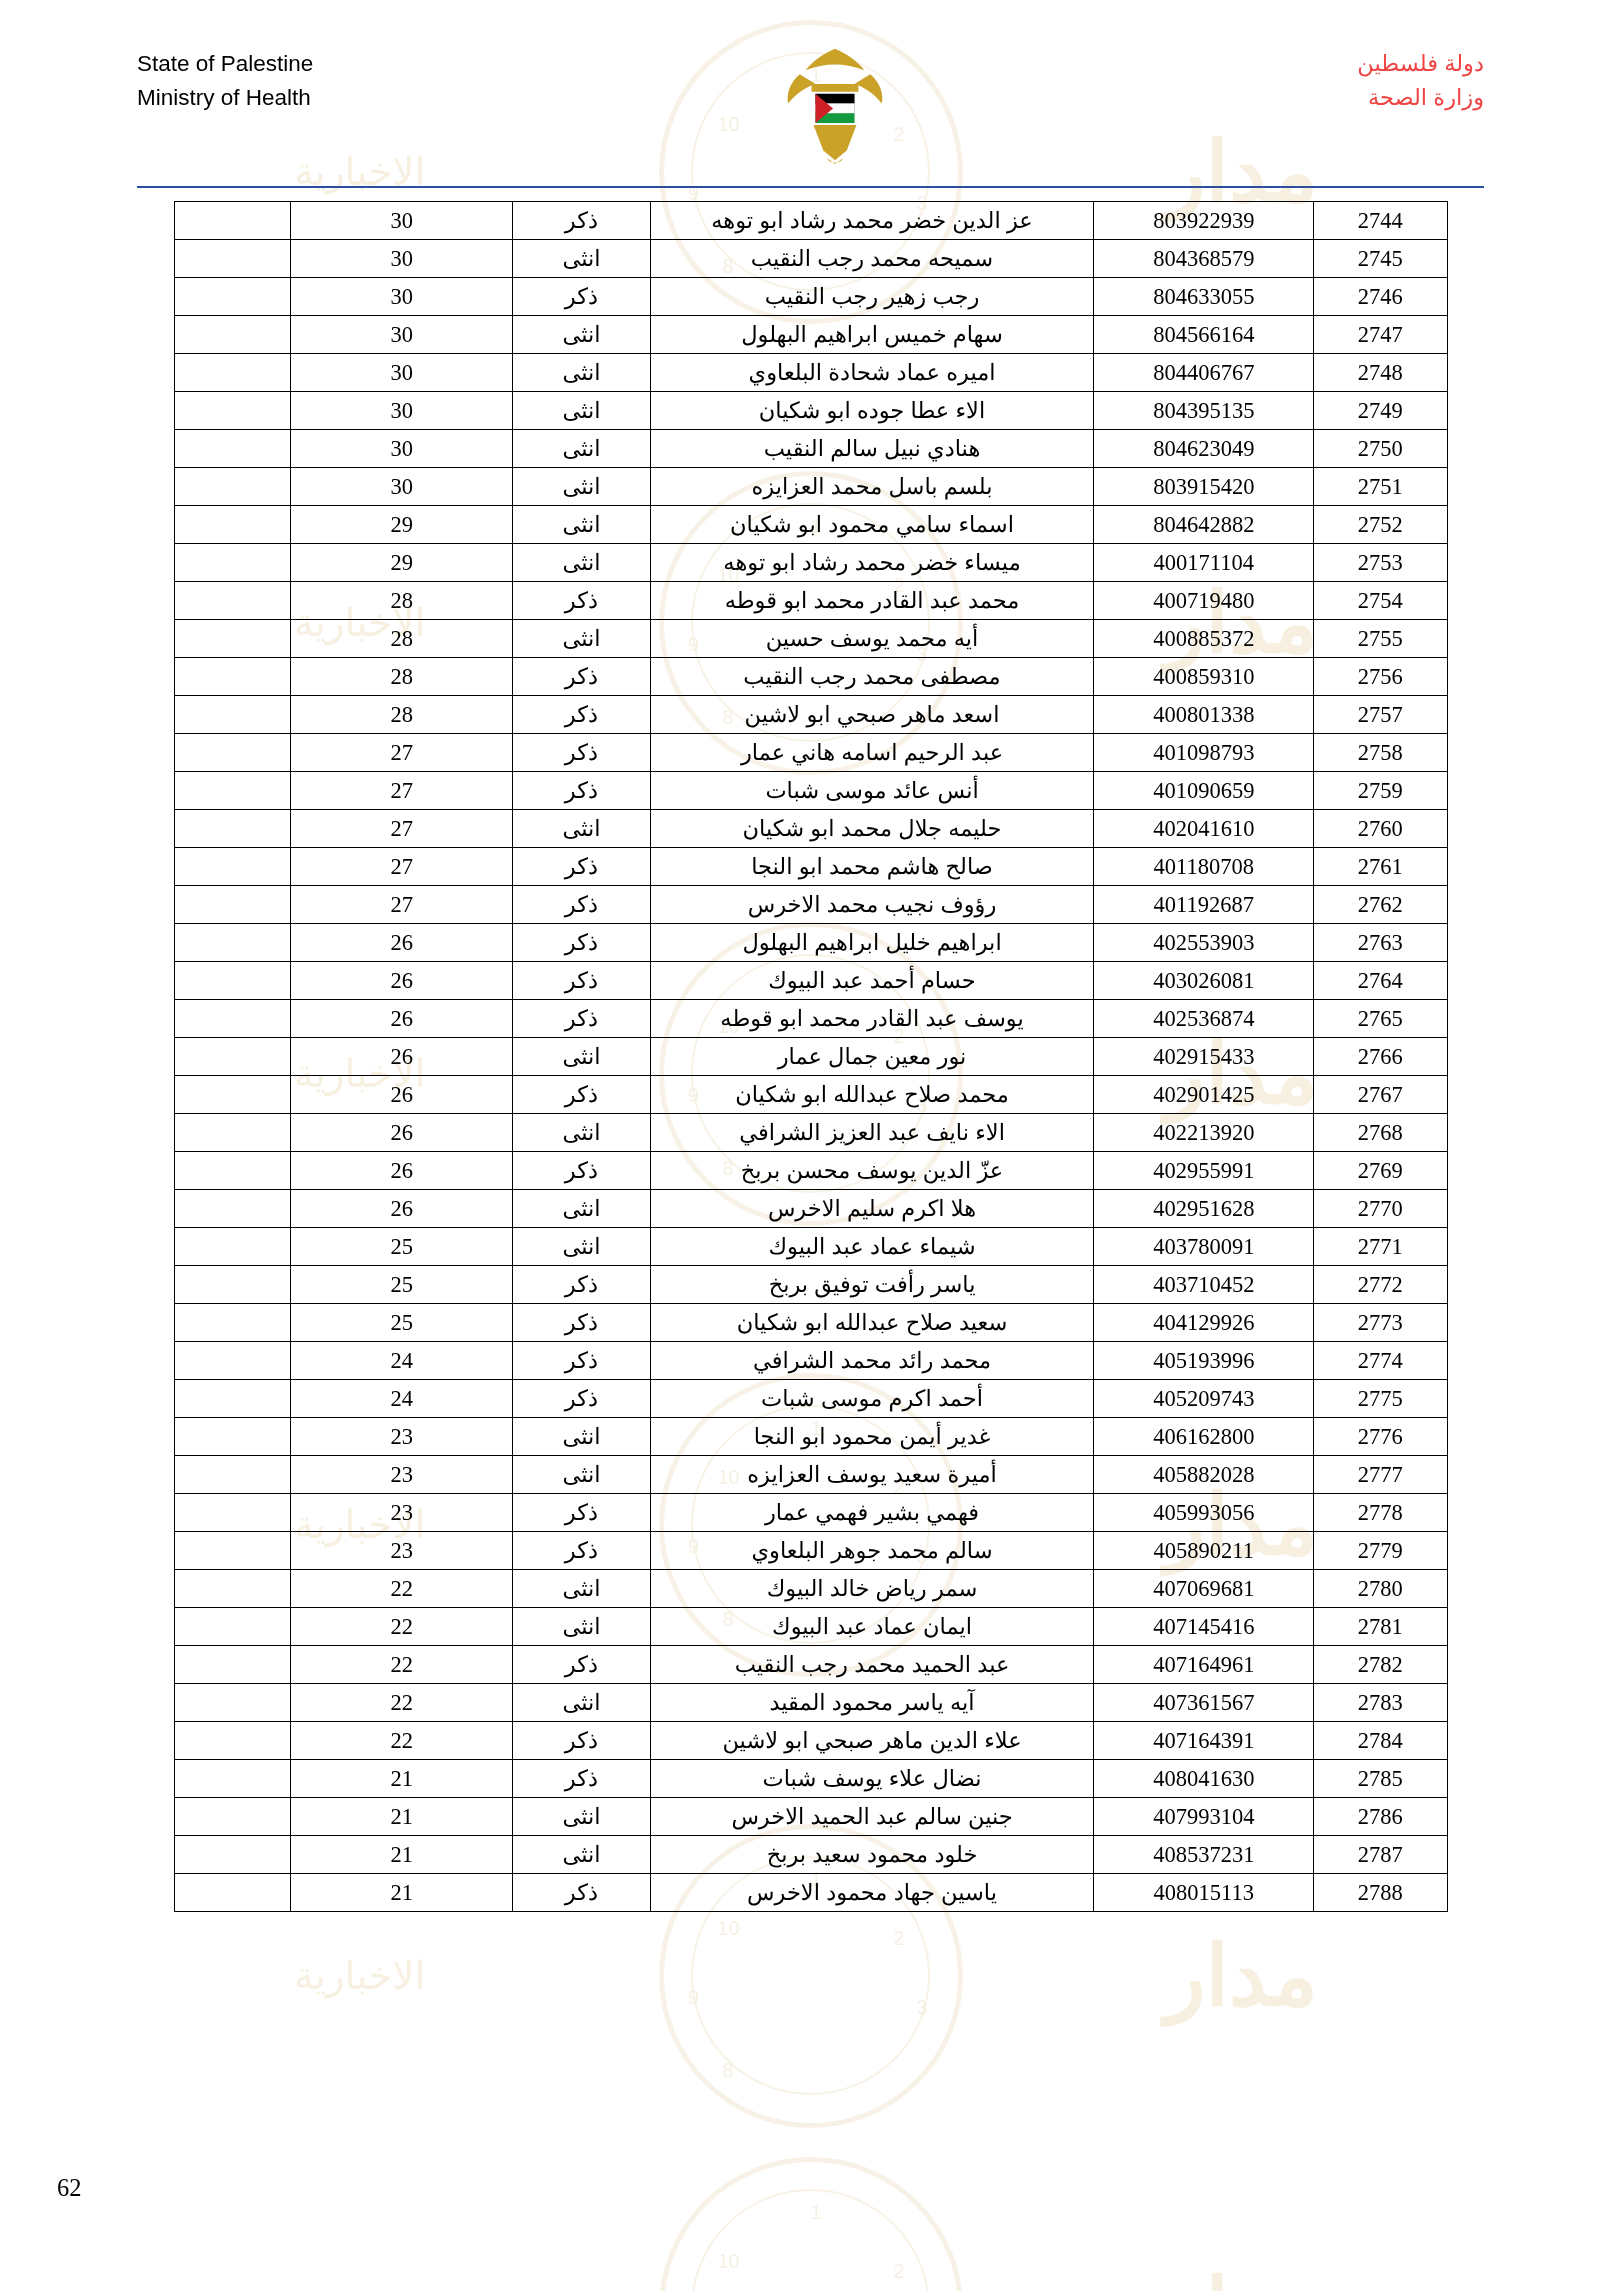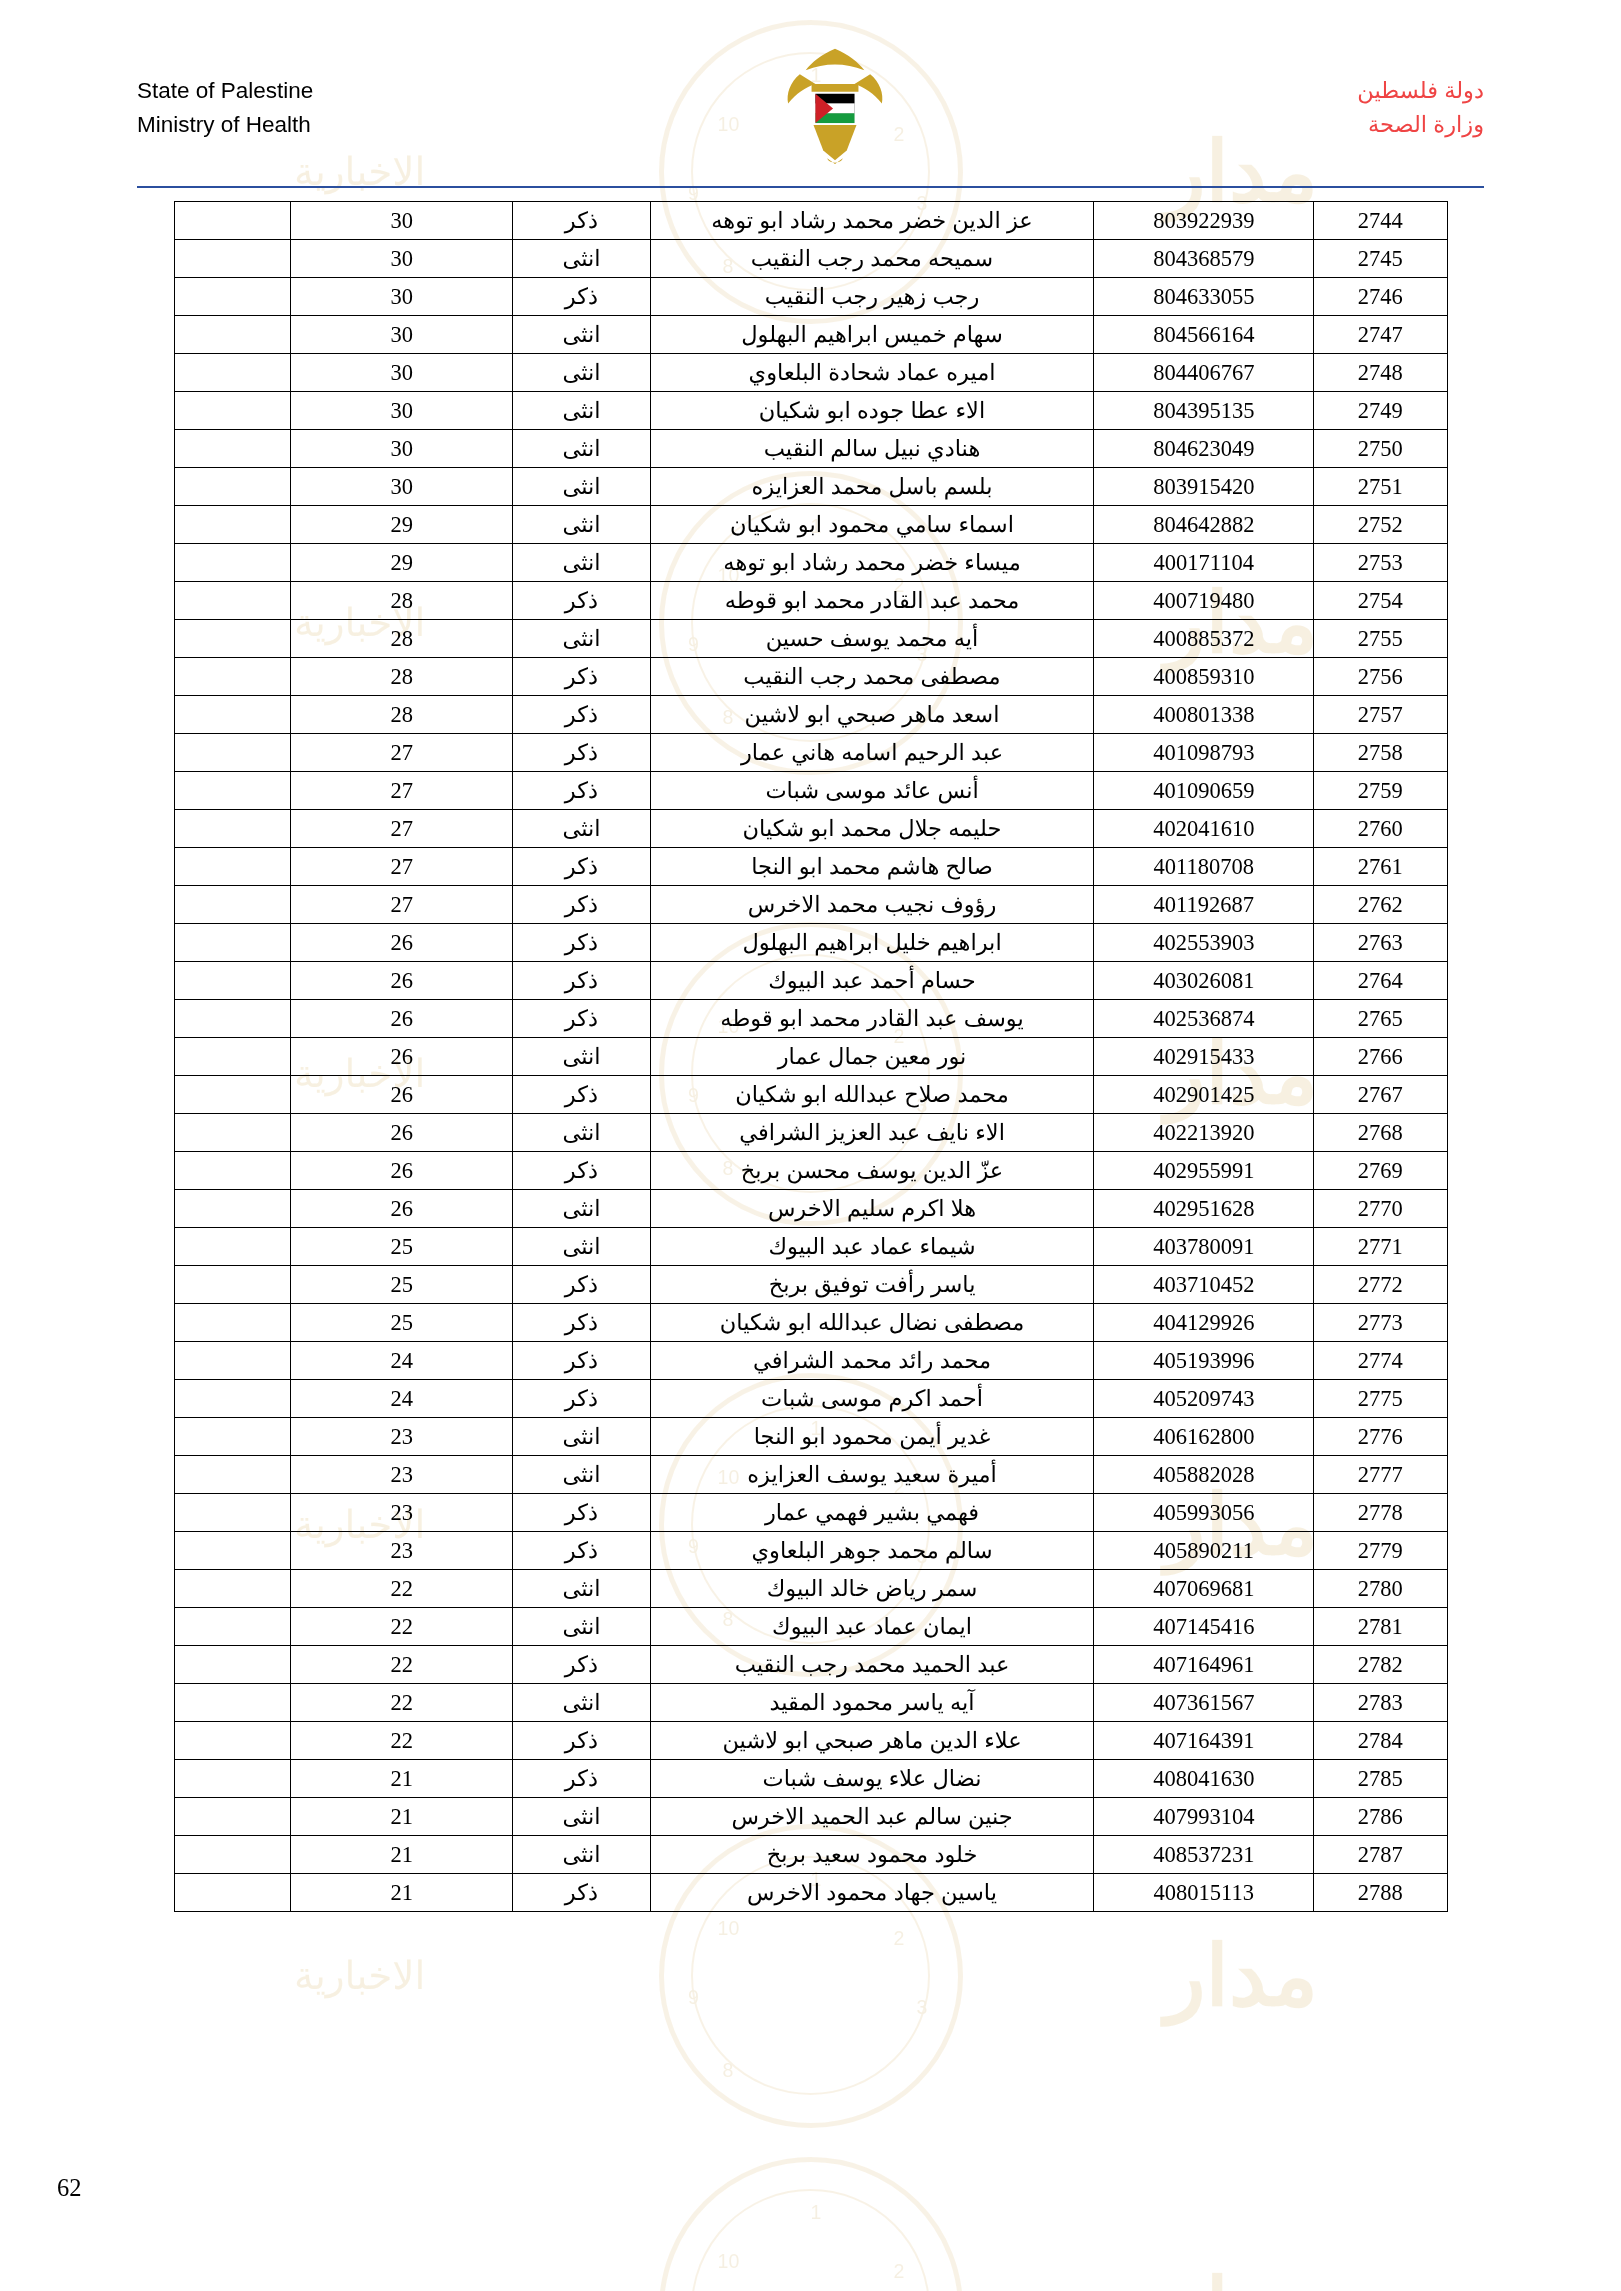--- a/index.html
+++ b/index.html
@@ -83,21 +83,21 @@
     direction: rtl;
   }
 
   
   .content {
     position: relative;
     z-index: 2;
   }
   .header {
     display: flex;
-    align-items: center;
+    align-items: flex-start;
     justify-content: space-between;
     padding: 47px 137px 0 137px;
     box-sizing: border-box;
   }
   .header-left {
     font-family: "Liberation Sans", sans-serif;
     font-size: 22.5px;
     line-height: 1.5;
     color: #000;
   }
@@ -531,21 +531,21 @@
             <td class="c-idx">2772</td>
             <td class="c-id">403710452</td>
             <td class="c-name">ياسر رأفت توفيق بربخ</td>
             <td class="c-sex">ذكر</td>
             <td class="c-age">25</td>
             <td class="c-blank"></td>
           </tr>
           <tr>
             <td class="c-idx">2773</td>
             <td class="c-id">404129926</td>
-            <td class="c-name">مصطفى نضال عبدالله ابو شكيان</td>
+            <td class="c-name">سعيد صلاح عبدالله ابو شكيان</td>
             <td class="c-sex">ذكر</td>
             <td class="c-age">25</td>
             <td class="c-blank"></td>
           </tr>
           <tr>
             <td class="c-idx">2774</td>
             <td class="c-id">405193996</td>
             <td class="c-name">محمد رائد محمد الشرافي</td>
             <td class="c-sex">ذكر</td>
             <td class="c-age">24</td>

